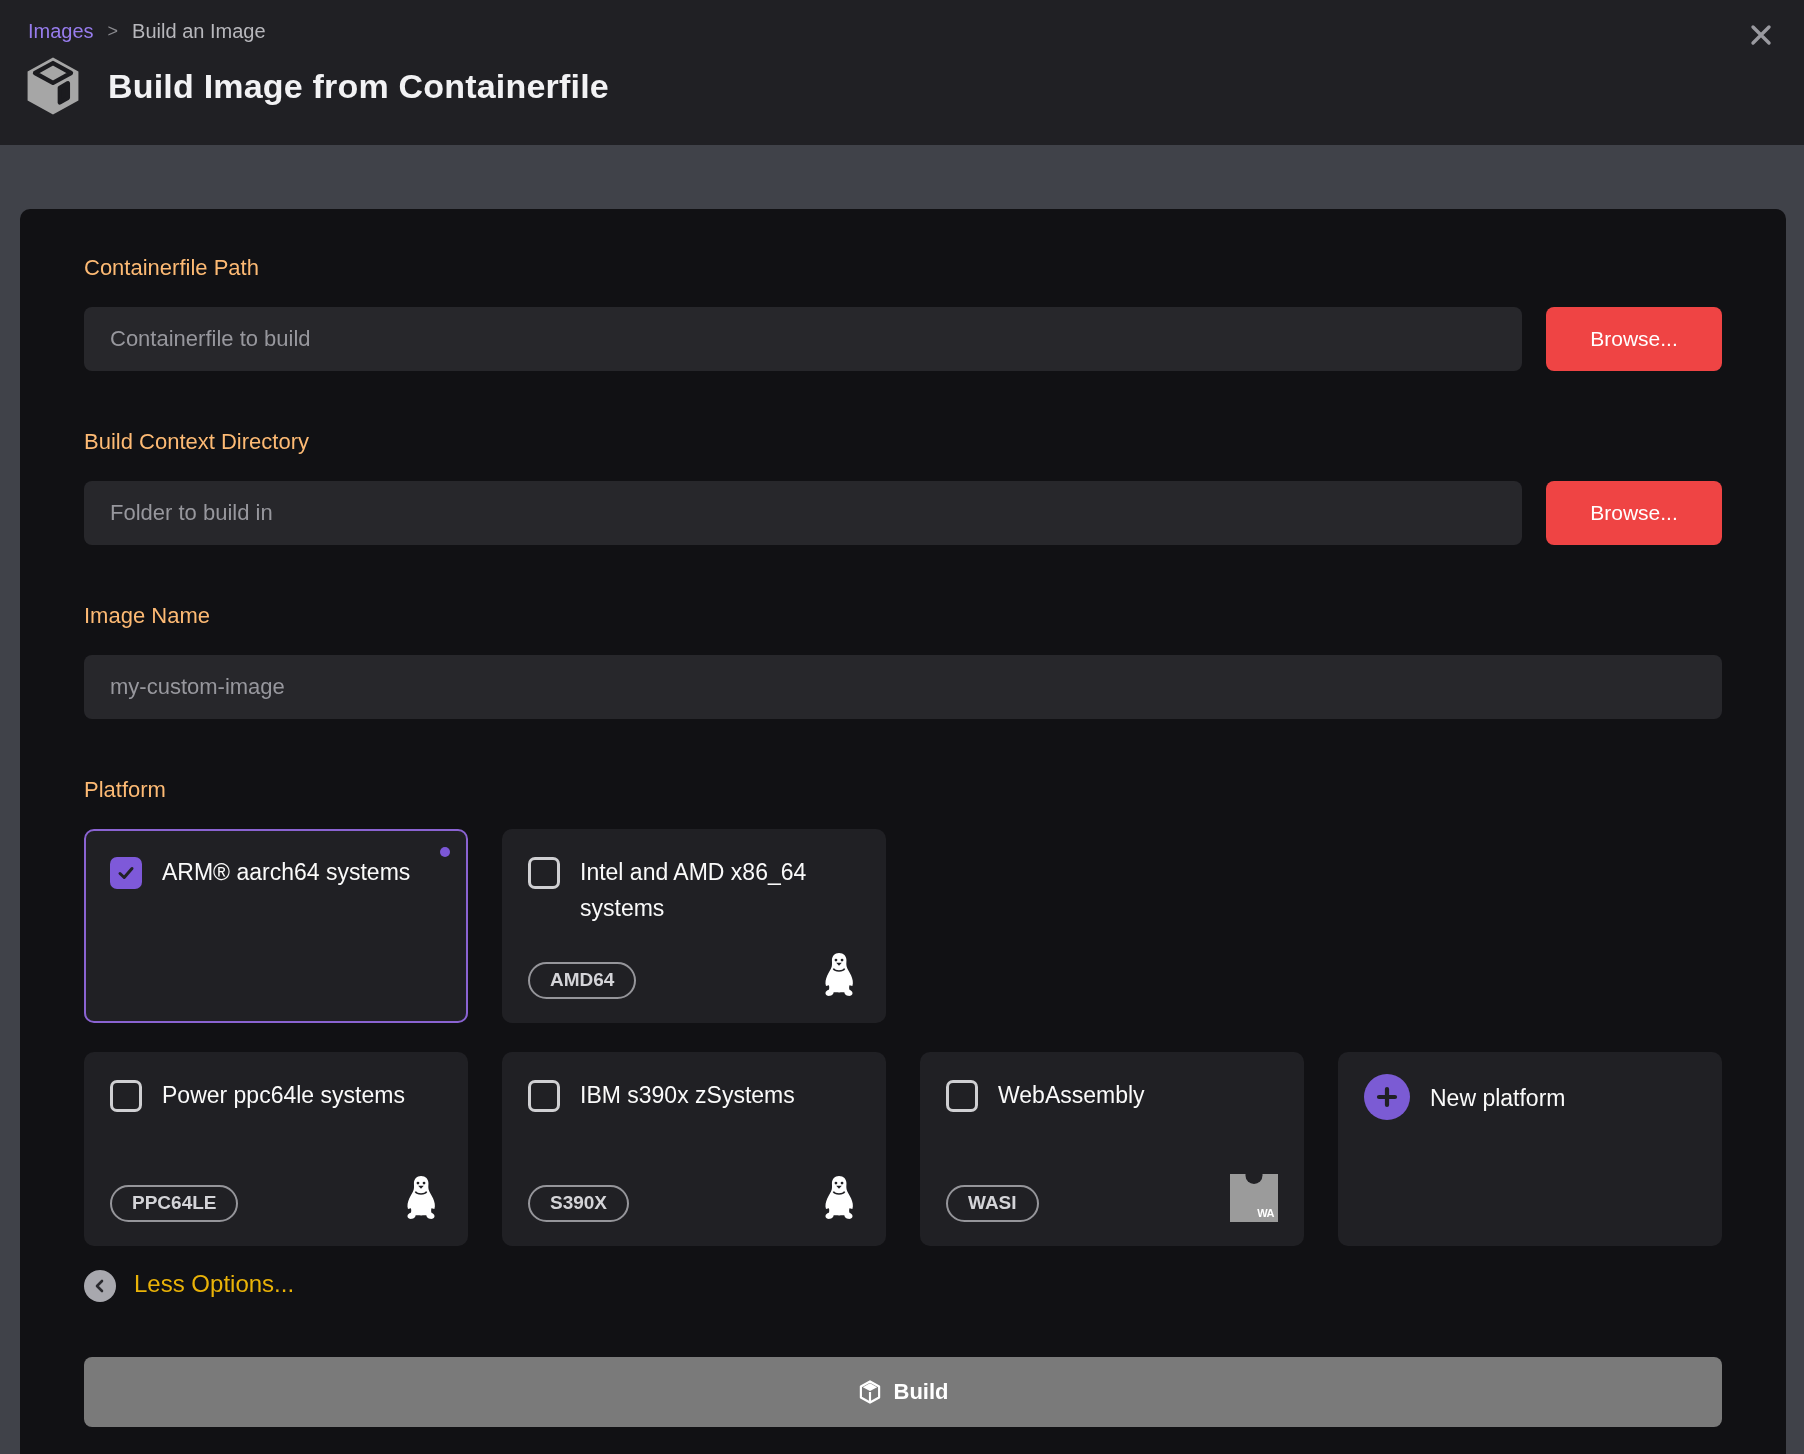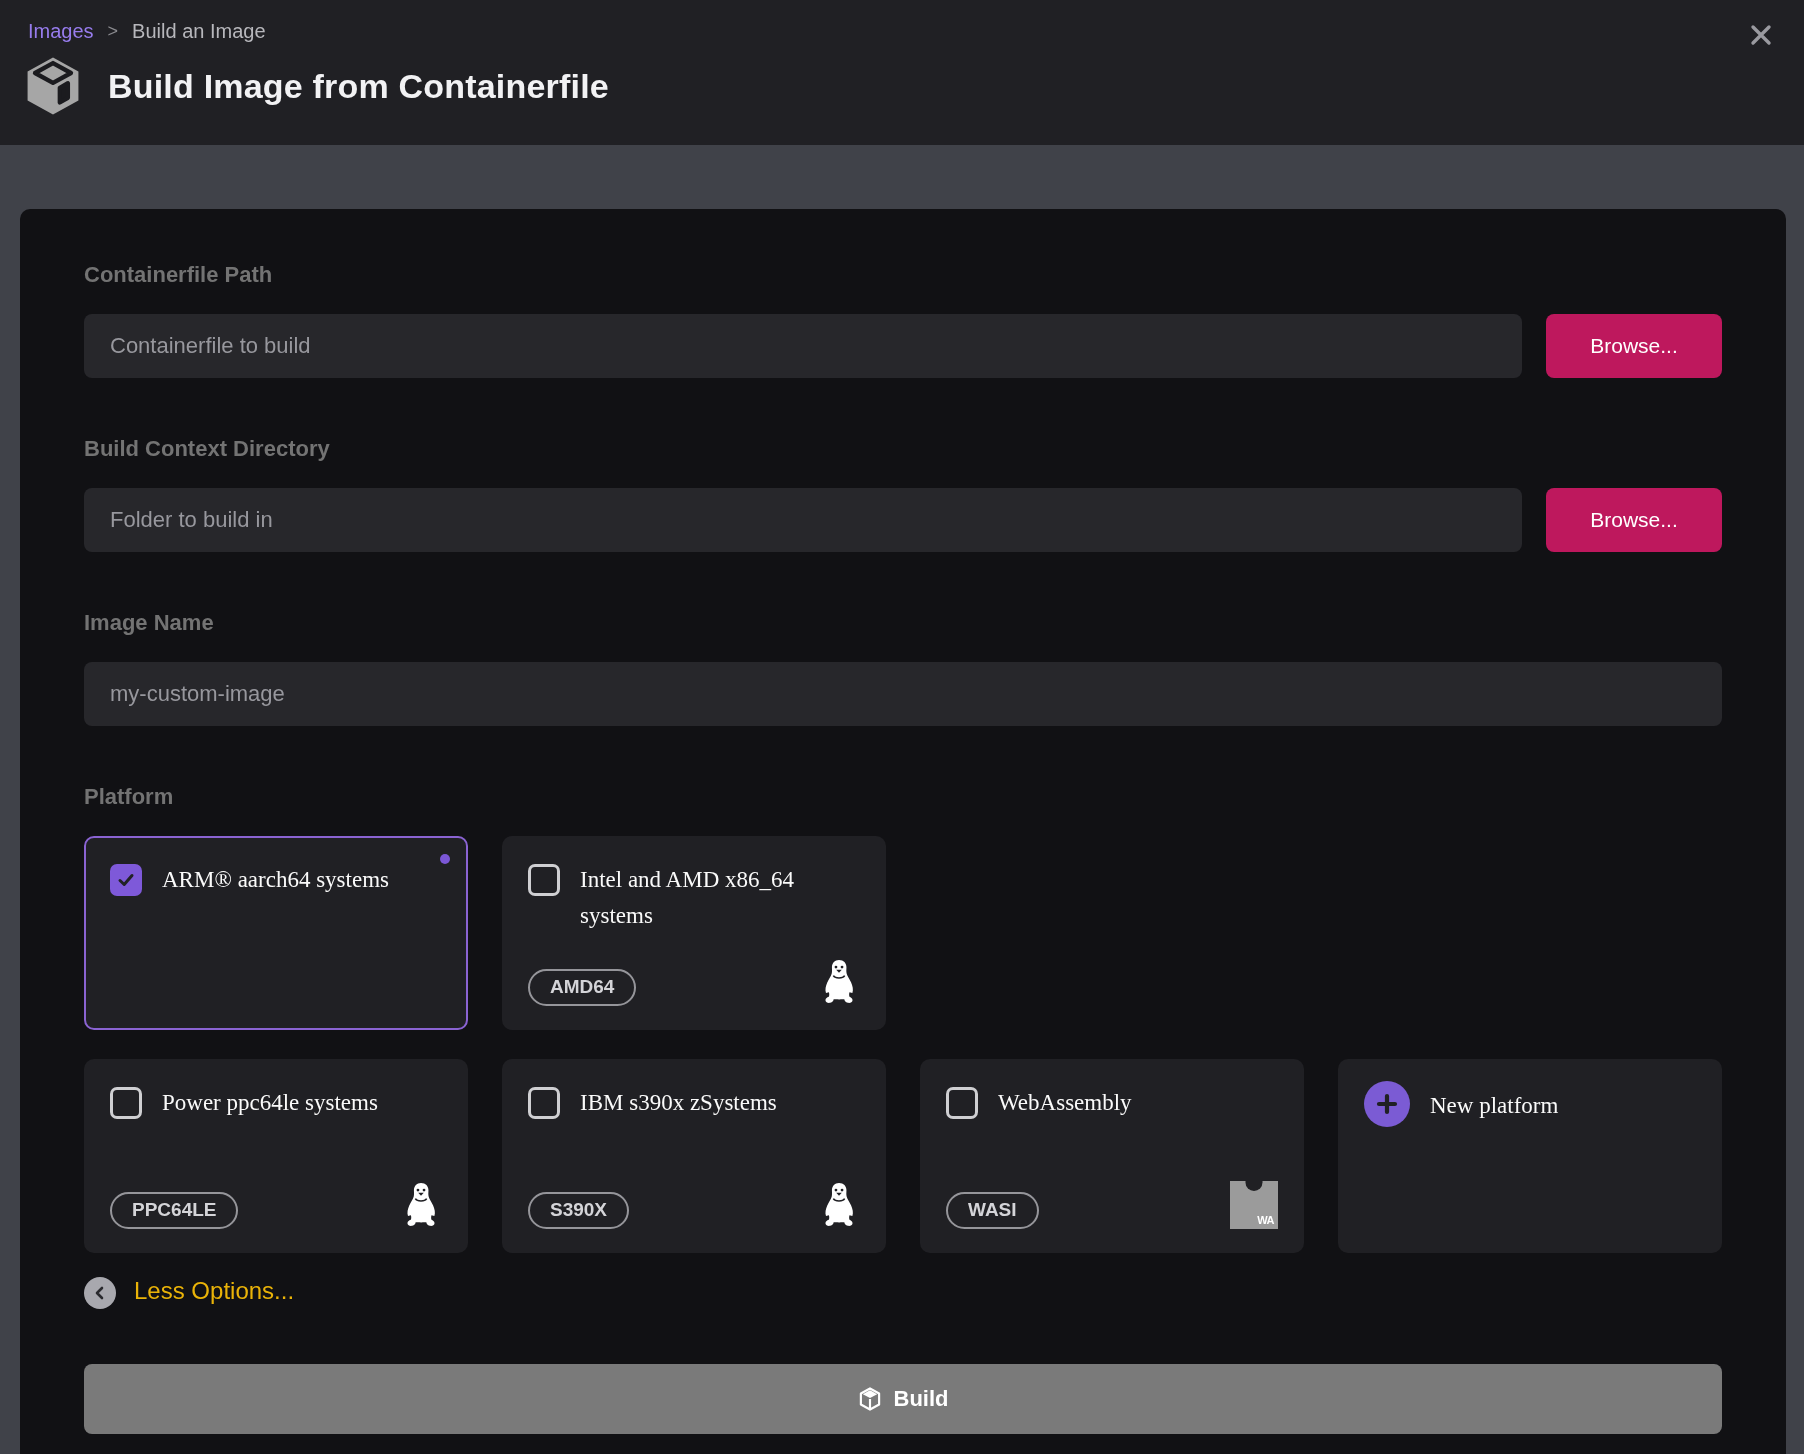--- a/index.html
+++ b/index.html
@@ -52,25 +52,24 @@
   
   .panel {
     background: #111114;
     margin: 64px 18px 0 20px;
     border-radius: 10px;
     min-height: 1245px;
     padding: 46px 64px 40px 64px;
   }
 
   .field-label {
-    color: #737373;
+    color: #fdba74;
     font-size: 22px;
-    font-weight: 700;
+    font-weight: 400;
     margin-bottom: 26px;
-    margin-top: 7px;
   }
   .field-group { margin-bottom: 58px; }
   .field-row { display: flex; gap: 24px; }
   .text-input {
     flex: 1;
     height: 64px;
     background: #27272b;
     border: none;
     border-radius: 8px;
     padding: 0 26px;
@@ -78,21 +77,21 @@
     font-family: "Liberation Sans", sans-serif;
     color: #dcdcde;
     outline: none;
     width: 100%;
   }
   .text-input::placeholder { color: #97979d; opacity: 1; }
   .browse-btn {
     width: 176px;
     height: 64px;
     flex-shrink: 0;
-    background: #be185d;
+    background: #ef4444;
     border: none;
     border-radius: 8px;
     color: #ffffff;
     font-size: 21px;
     font-family: "Liberation Sans", sans-serif;
     cursor: pointer;
   }
 
   
   .platform-group { margin-bottom: 24px; }
@@ -115,21 +114,21 @@
     cursor: pointer;
   }
   .pcard.selected { border-color: #8a63d2; }
   .pcard .sel-dot {
     position: absolute;
     top: 16px; right: 16px;
     width: 10px; height: 10px;
     border-radius: 50%;
     background: #7b57d6;
   }
-  .pcard-head { display: flex; align-items: flex-start; gap: 20px; font-family: Liberation Serif, serif; }
+  .pcard-head { display: flex; align-items: flex-start; gap: 20px; }
   .checkbox {
     width: 32px; height: 32px;
     flex-shrink: 0;
     border-radius: 7px;
     margin-top: 2px;
     cursor: pointer;
     display: flex; align-items: center; justify-content: center;
   }
   .checkbox.unchecked { border: 3px solid #cfcfd2; background: transparent; }
   .checkbox.checked   { border: none; background: #7e59d9; }

